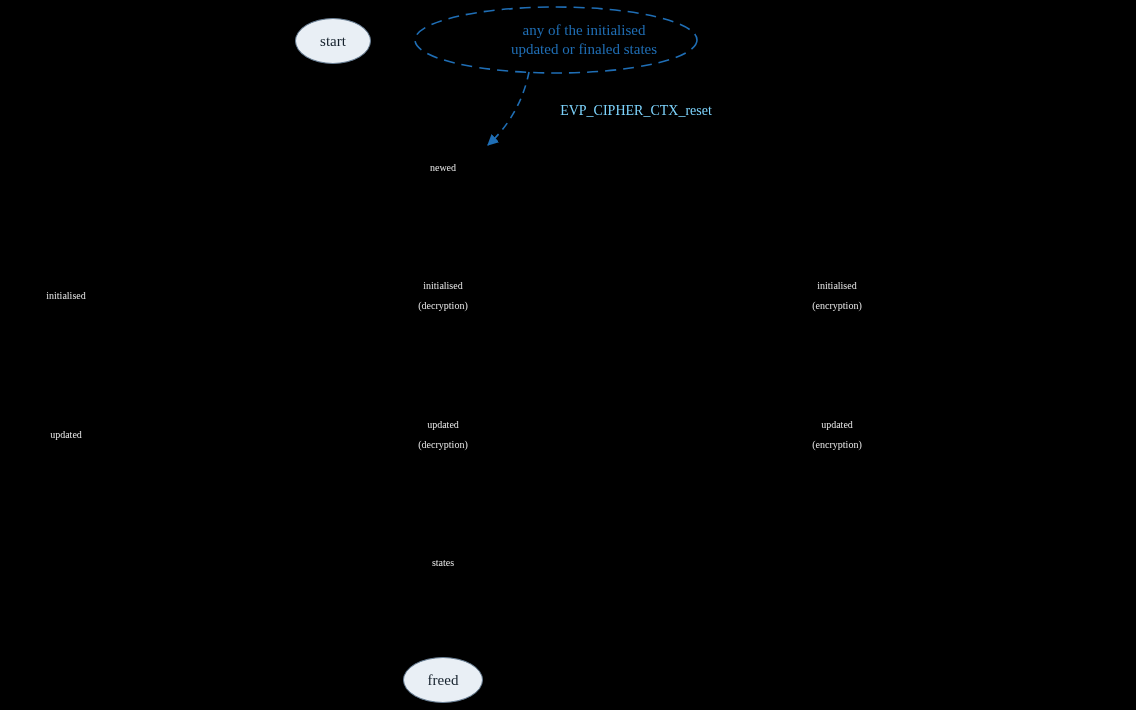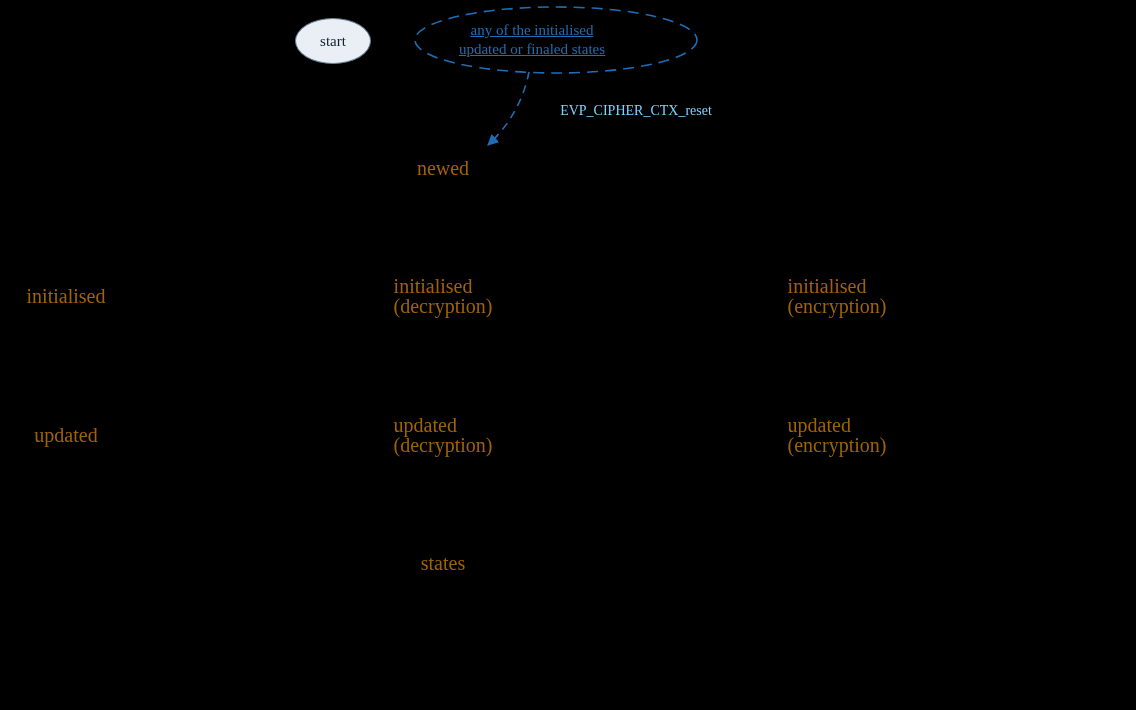--- a/index.html
+++ b/index.html
@@ -10,25 +10,25 @@
   #canvas {
     position: relative;
     width: 1004px;
     height: 710px;
     background: #000000;
     overflow: hidden;
     font-family: "Liberation Serif", serif;
   }
   .node-label {
     position: absolute;
-    color: #a16207;
+    color: #e5e5e5;
     font-family: "Liberation Serif", serif;
-    font-size: 20px;
+    font-size: 10px;
     line-height: 20px;
-    text-align: left;
+    text-align: center;
     white-space: pre;
     transform: translate(-50%, -50%);
     pointer-events: none;
   }
   .terminal {
     position: absolute;
     transform: translate(-50%, -50%);
     background: #e9eff5;
     border: 1px solid #6a7f94;
     border-radius: 50%;
@@ -79,21 +79,21 @@
 
     <ellipse cx="556" cy="40" rx="141" ry="33" fill="none" stroke="#1f6eb5" stroke-width="1.6" stroke-dasharray="11 7"></ellipse>
 
     <path d="M 529 72 C 525 92, 515 120, 488 145" fill="none" stroke="#1f6eb5" stroke-width="1.6" stroke-dasharray="8 6" marker-end="url(#arrow-blue)"></path>
   </svg>
 
   <div class="terminal" style="left:333px; top:41px; width:74px; height:44px;">
     <span>start</span>
   </div>
 
-  <div class="cloud-label" style="left:532px; top:40px;text-decoration:underline;">any of the initialised
+  <div class="cloud-label" style="left:584px; top:40px;">any of the initialised
 updated or finaled states</div>
 
   <div class="edge-label" style="left:636px; top:111px;">EVP_CIPHER_CTX_reset</div>
 
   <div class="node-label" style="left:443px; top:168px;">newed</div>
 
   <div class="node-label" style="left:66px; top:296px;">initialised</div>
 
   <div class="node-label" style="left:443px; top:296px;">initialised
 (decryption)</div>
@@ -104,14 +104,17 @@
   <div class="node-label" style="left:66px; top:435px;">updated</div>
 
   <div class="node-label" style="left:443px; top:435px;">updated
 (decryption)</div>
 
   <div class="node-label" style="left:837px; top:435px;">updated
 (encryption)</div>
 
   <div class="node-label" style="left:443px; top:563px;">states</div>
 
+  <div class="terminal" style="left:443px; top:680px; width:78px; height:44px;">
+    <span>freed</span>
+  </div>
 
 </div>
 
 </body></html>

